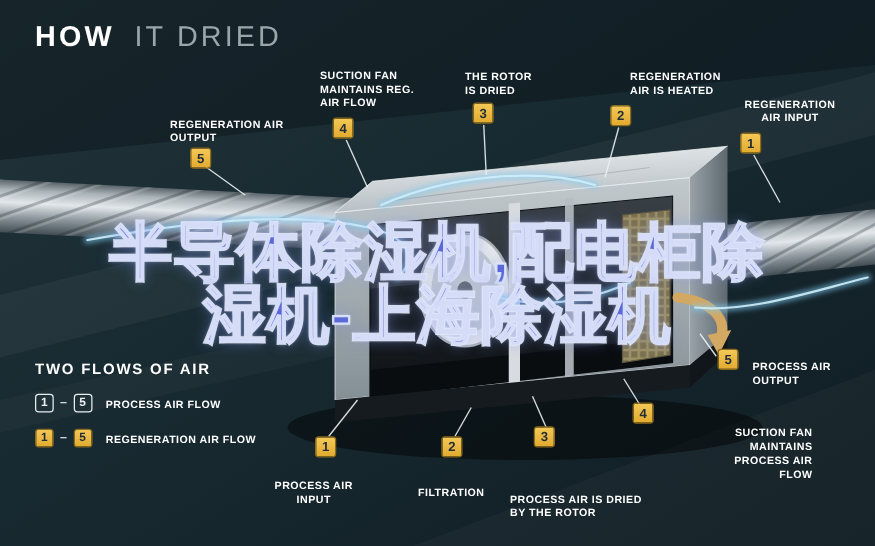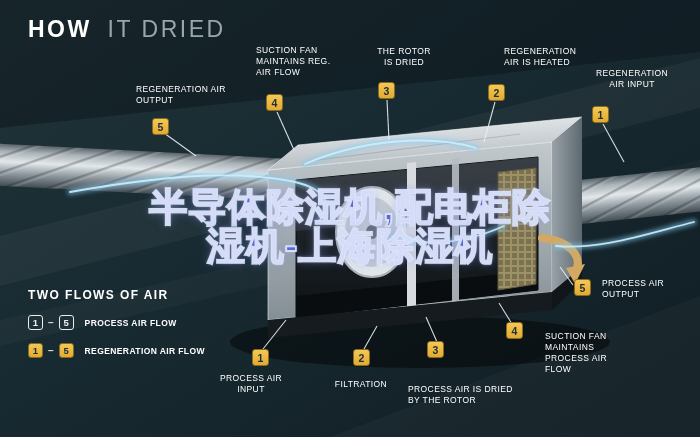--- a/index.html
+++ b/index.html
@@ -23,41 +23,42 @@
     letter-spacing: 2.5px;
     color: #ffffff;
     z-index: 6;
     white-space: nowrap;
   }
   .title .bold  { font-weight: 800; }
   .title .light { font-weight: 300; color: #9aa6ac; margin-left: 7px; }
 
   .watermark {
     position: absolute;
-    left: 0; right: 0; top: 188px;
+    left: 0; right: 0; top: 176px;
     text-align: center;
     font-weight: 700;
-    font-size: 38px;
+    font-size: 50px;
     line-height: 1.02;
     color: #5a68d8;
     -webkit-text-stroke: 1.8px rgba(222,230,251,0.92);
     text-shadow: 0 0 3px rgba(255,255,255,0.65), 0 0 10px rgba(120,140,240,0.6);
     z-index: 5;
     letter-spacing: 1px;
   }
 
   .co-text {
     position: absolute;
     color: #ffffff;
     font-size: 8.5px;
-    font-weight: 400;
+    font-weight: 700;
     letter-spacing: 0.4px;
     line-height: 1.3;
     text-transform: uppercase;
     z-index: 6;
+    margin-top: 10px;
   }
 
   .badge {
     position: absolute;
     width: 17px; height: 17px;
     background: linear-gradient(180deg, #f3c856 0%, #e2ab30 100%);
     border: 1px solid #8a6a1d;
     border-radius: 3px;
     color: #232e38;
     font-size: 10.5px;
@@ -231,21 +232,21 @@
     <span class="bold">HOW</span>
     <span class="light">IT DRIED</span>
   </div>
 
   <div class="co-text" style="left:136px;top:84px;width:100px;">REGENERATION AIR OUTPUT</div>
   <div class="badge" style="left:152px;top:118px">5</div>
 
   <div class="co-text" style="left:256px;top:45px;width:80px;text-align:left">SUCTION FAN MAINTAINS REG. AIR FLOW</div>
   <div class="badge" style="left:266px;top:94px">4</div>
 
-  <div class="co-text" style="left:372px;top:46px;width:64px;text-align:center">THE ROTOR IS DRIED</div>
+  <div class="co-text" style="left:372px;top:46px;width:64px;text-align:left">THE ROTOR IS DRIED</div>
   <div class="badge" style="left:378px;top:82px">3</div>
 
   <div class="co-text" style="left:504px;top:46px;width:82px;text-align:left">REGENERATION AIR IS HEATED</div>
   <div class="badge" style="left:488px;top:84px">2</div>
 
   <div class="co-text" style="left:592px;top:68px;width:80px;text-align:center">REGENERATION AIR INPUT</div>
   <div class="badge" style="left:592px;top:106px">1</div>
 
   <div class="badge" style="left:574px;top:279px">5</div>
   <div class="co-text" style="left:602px;top:278px;width:74px;text-align:left">PROCESS AIR OUTPUT</div>
@@ -253,21 +254,21 @@
   <div class="badge" style="left:252px;top:349px">1</div>
   <div class="co-text" style="left:216px;top:373px;width:70px;text-align:center">PROCESS AIR INPUT</div>
 
   <div class="badge" style="left:353px;top:349px">2</div>
   <div class="co-text" style="left:326px;top:379px;width:70px;text-align:center">FILTRATION</div>
 
   <div class="badge" style="left:427px;top:341px">3</div>
   <div class="co-text" style="left:408px;top:384px;width:114px;text-align:left">PROCESS AIR IS DRIED BY THE ROTOR</div>
 
   <div class="badge" style="left:506px;top:322px">4</div>
-  <div class="co-text" style="left:545px;top:331px;width:88px;text-align:left">SUCTION FAN MAINTAINS PROCESS AIR FLOW</div>
+  <div class="co-text" style="left:562px;top:331px;width:88px;text-align:right">SUCTION FAN MAINTAINS PROCESS AIR FLOW</div>
 
   <div class="legend">
     <div class="legend-heading">TWO FLOWS OF AIR</div>
 
     <div class="legend-row">
       <span class="mini outline">1</span>
       <span class="legend-dash">–</span>
       <span class="mini outline">5</span>
       <span class="legend-label">PROCESS AIR FLOW</span>
     </div>

